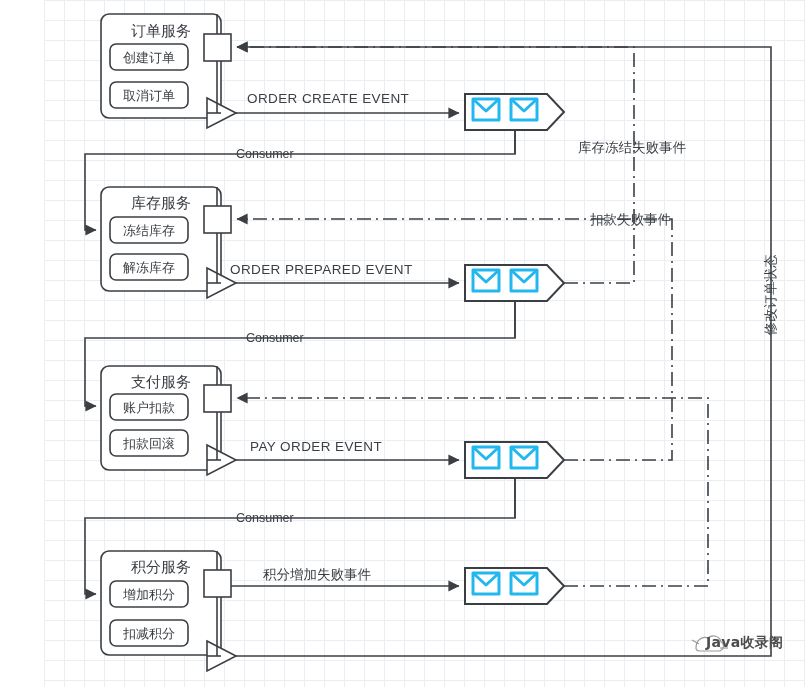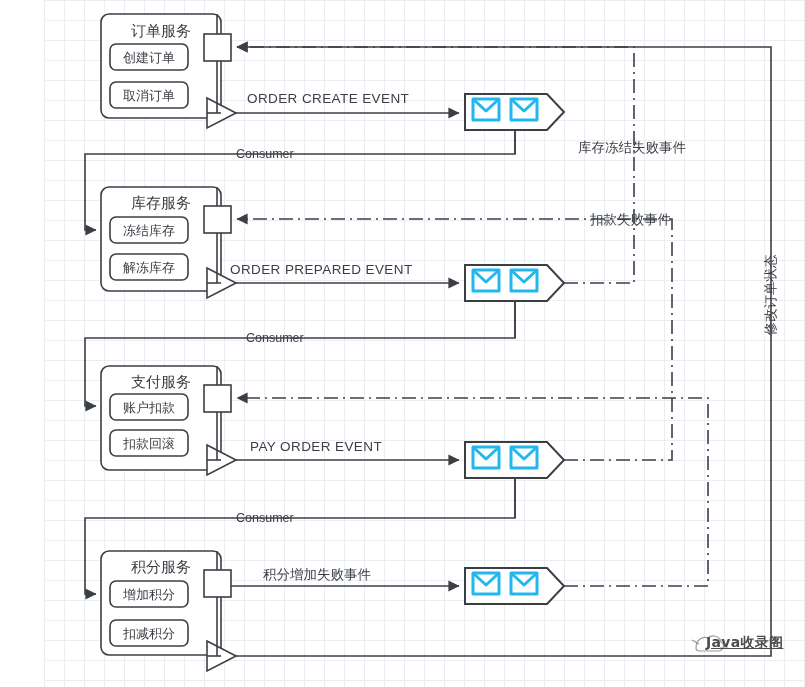--- a/index.html
+++ b/index.html
@@ -27,21 +27,20 @@
   }
   #diagram-svg {
     position: absolute;
     left: 0;
     top: 0;
   }
   .wm-text {
     position: absolute;
     font-family: "DejaVu Sans", sans-serif;
     white-space: nowrap;
-    text-decoration: underline;
   }
   #wm-brand {
     left: 662px;
     top: 634px;
     font-size: 14px;
     color: #4c4c4c;
     font-weight: bold;
     letter-spacing: 0.3px;
   }
   #wm-url {

